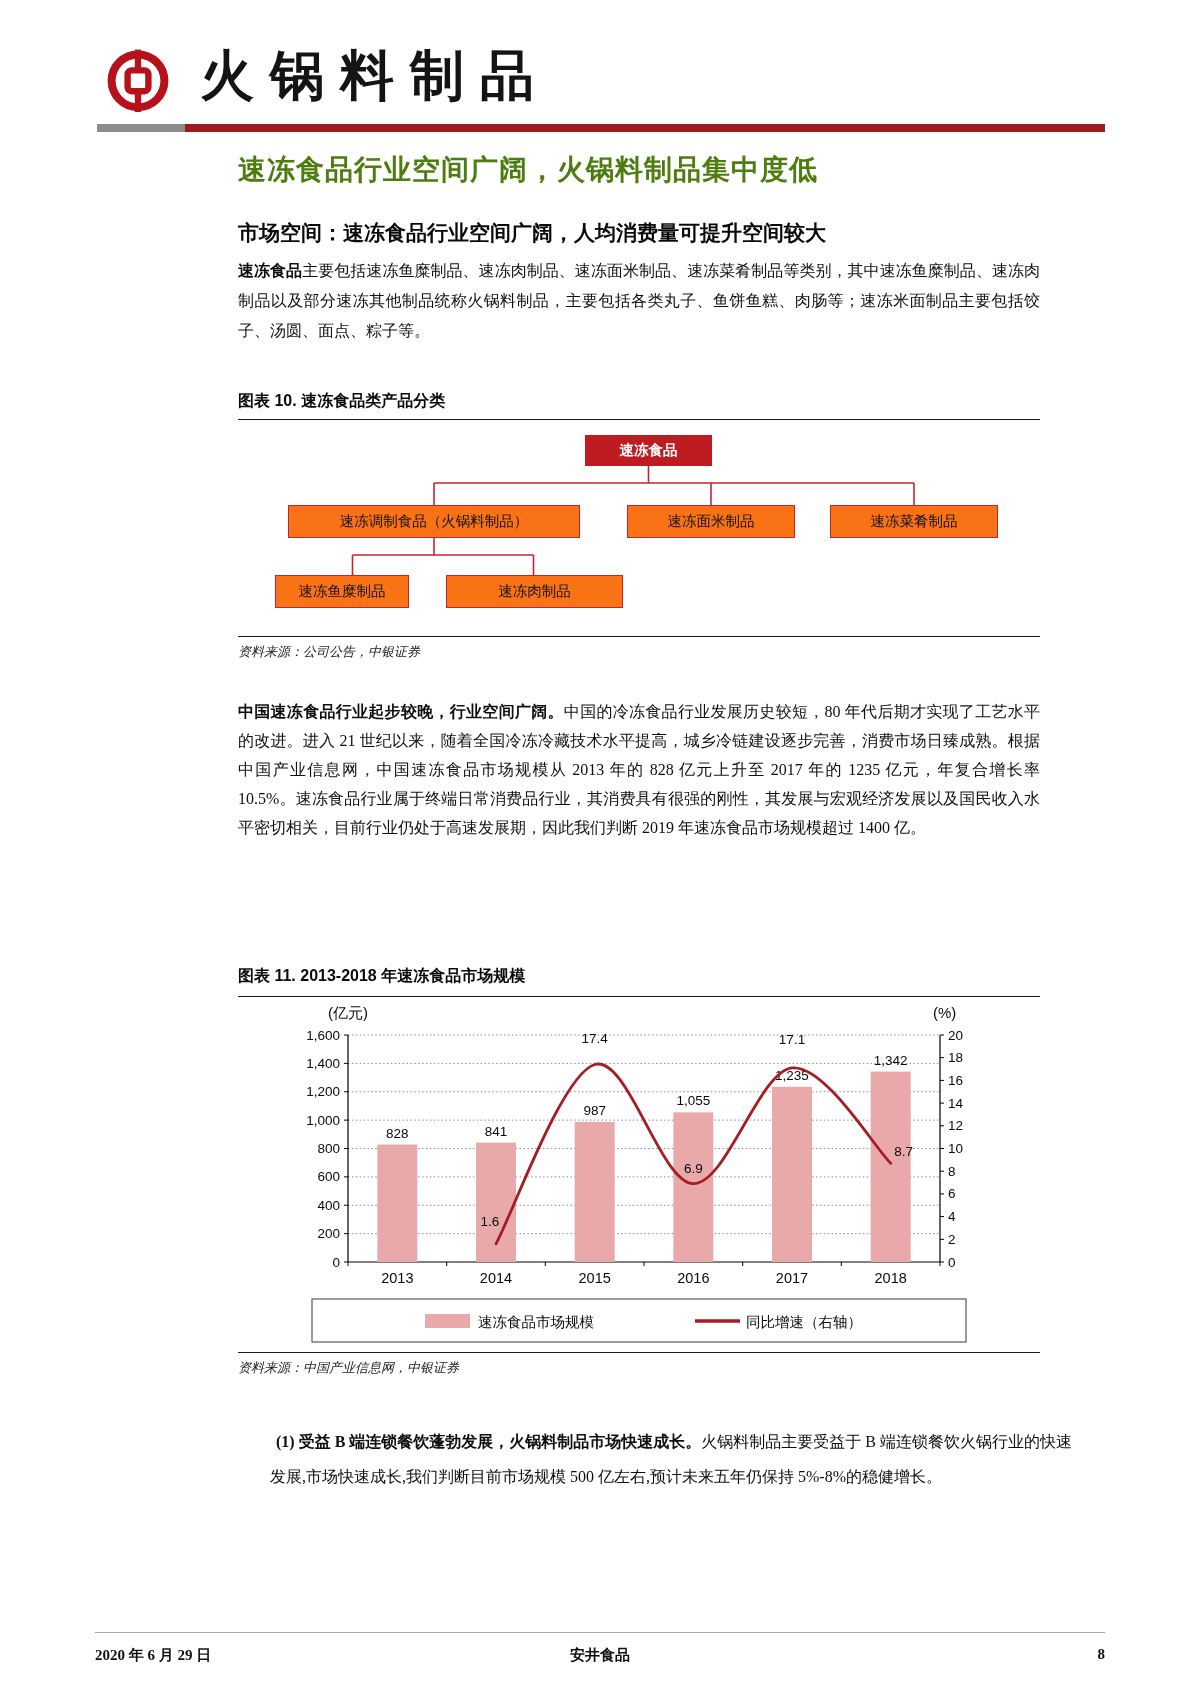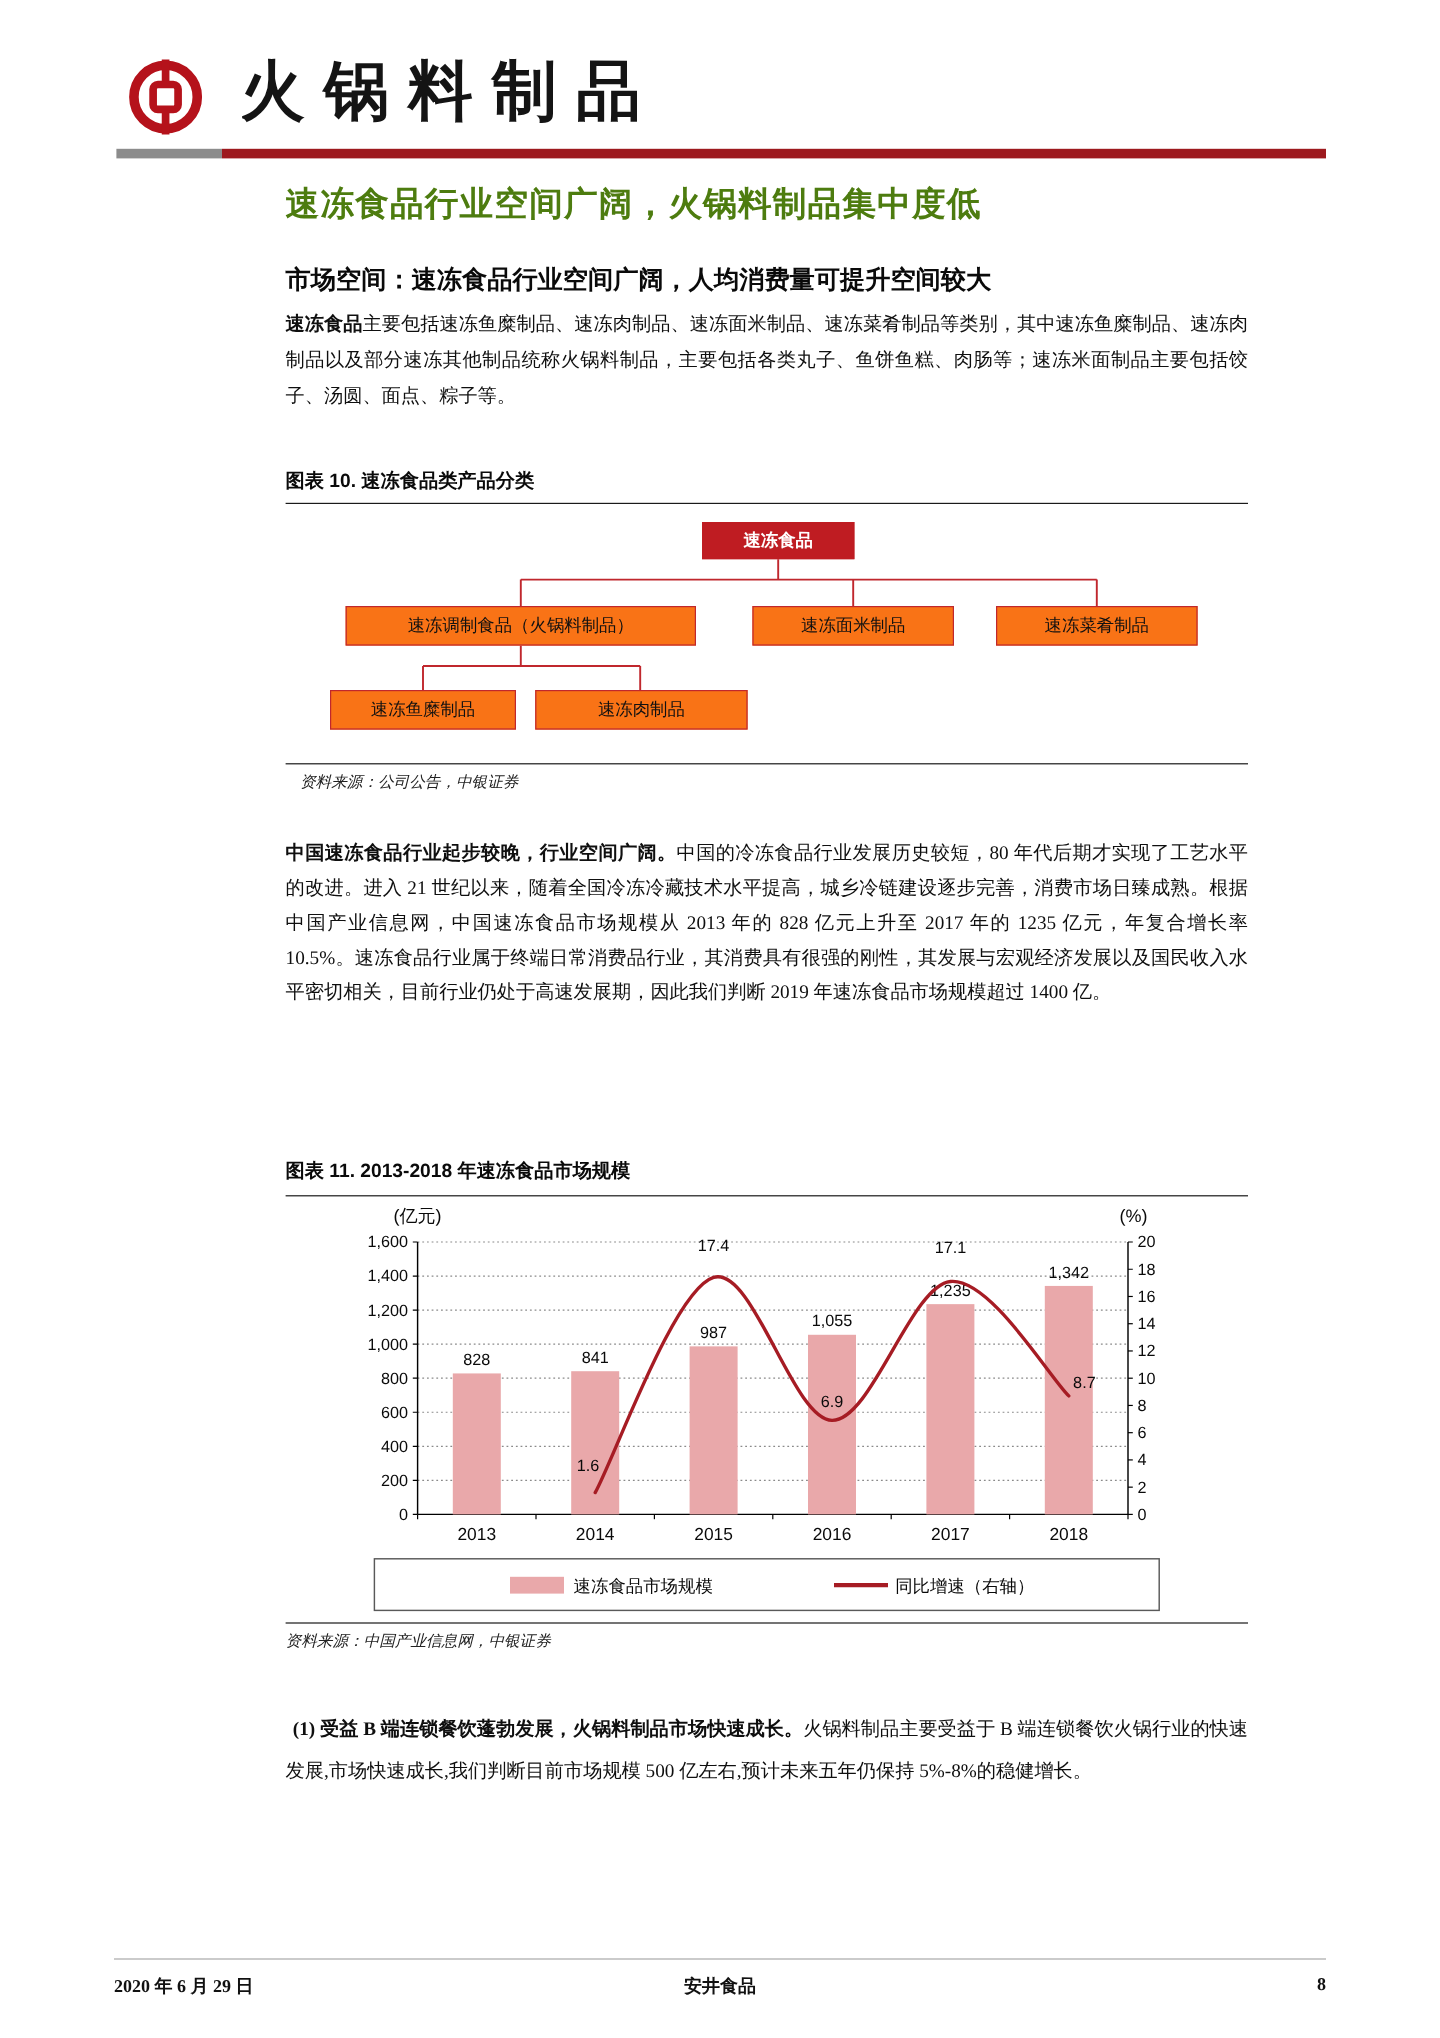--- a/index.html
+++ b/index.html
@@ -12,21 +12,21 @@
   .rule-gray { position:absolute; left:0; top:0; width:88px; height:8px; background:#8c8c8c; }
   .rule-red  { position:absolute; left:88px; top:0; width:920px; height:8px; background:#9d191e; }
 
   .title { font-size:28px; font-weight:700; color:#4d7c0f; letter-spacing:1px; }
   .subtitle { font-size:21px; font-weight:700; color:#0a0a0a; }
 
   .body-p { width:802px; font-size:16px; text-align:justify; color:#0f0f0f; }
   .body-p b { font-weight:700; }
   .p1 { line-height:30px; }
   .p2 { line-height:29px; }
-  .p3 { line-height:35px; text-indent:6px; }
+  .p3 { line-height:35px; text-indent:6px;margin-left:32px; }
 
   .fig-caption { font-size:16px; font-weight:700; font-family:"Liberation Sans","DejaVu Sans",sans-serif; color:#0a0a0a; }
   .hline { height:0; border-top:1.6px solid #1a1a1a; width:802px; }
   .source { font-size:13px; font-style:italic; color:#222; }
 
   
   .diagram { width:802px; height:207px; }
   .dbox { position:absolute; display:flex; align-items:center; justify-content:center;
           border:1.5px solid #c0272d; background:#f97316; font-size:14.5px; color:#111; }
   .dbox.root { background:#bf1c22; border-color:#bf1c22; color:#fff; font-weight:700; }
@@ -66,26 +66,26 @@
 
   <div class="abs diagram" style="left:238px; top:428px;">
     <svg class="connector" width="802" height="207" viewBox="0 0 802 207">
       <path d="M410.5 38 V55 M196 55 H676 M196 55 V77 M473 55 V77 M676 55 V77
                M196 110 V127 M114.5 127 H295.5 M114.5 127 V147 M295.5 127 V147" fill="none" stroke="#c0272d" stroke-width="1.6"></path>
     </svg>
     <div class="dbox root" style="left:347px; top:7px;  width:127px; height:31px;">速冻食品</div>
     <div class="dbox" style="left:50px;  top:77px; width:292px; height:33px;">速冻调制食品（火锅料制品）</div>
     <div class="dbox" style="left:389px; top:77px; width:168px; height:33px;">速冻面米制品</div>
     <div class="dbox" style="left:592px; top:77px; width:168px; height:33px;">速冻菜肴制品</div>
-    <div class="dbox" style="left:37px;  top:147px; width:155px; height:33px;">速冻鱼糜制品</div>
+    <div class="dbox" style="left:37px;  top:147px; width:134px; height:33px;">速冻鱼糜制品</div>
     <div class="dbox" style="left:208px; top:147px; width:177px; height:33px;">速冻肉制品</div>
   </div>
 
   <div class="abs hline" style="left:238px; top:636px;"></div>
-  <div class="abs source" style="left:238px; top:643px;margin-left:12px;">资料来源：公司公告，中银证券</div>
+  <div class="abs source" style="left:238px; top:643px;">资料来源：公司公告，中银证券</div>
 
   <p class="abs body-p p2" style="left:238px; top:697px;"><b>中国速冻食品行业起步较晚，行业空间广阔。</b><span>中国的冷冻食品行业发展历史较短，80 年代后期才实现了工艺水平的改进。进入 21 世纪以来，随着全国冷冻冷藏技术水平提高，城乡冷链建设逐步完善，消费市场日臻成熟。根据中国产业信息网，中国速冻食品市场规模从 2013 年的 828 亿元上升至 2017 年的 1235 亿元，年复合增长率 10.5%。速冻食品行业属于终端日常消费品行业，其消费具有很强的刚性，其发展与宏观经济发展以及国民收入水平密切相关，目前行业仍处于高速发展期，因此我们判断 2019 年速冻食品市场规模超过 1400 亿。</span></p>
 
   <div class="abs fig-caption" style="left:238px; top:966px;">图表 11. 2013-2018 年速冻食品市场规模</div>
   <div class="abs hline" style="left:238px; top:996px;"></div>
 
   <svg class="abs chart-svg" style="left:238px; top:1002px;" width="802" height="350" viewBox="0 0 802 350">
       <line x1="106" y1="260" x2="110" y2="260" stroke="#000" stroke-width="1"></line>
       <text x="102" y="264.5" text-anchor="end" font-size="13.5">0</text>
       <line x1="110" y1="231.625" x2="702" y2="231.625" stroke="#8a8a8a" stroke-width="1" stroke-dasharray="1.5 2.4"></line>

